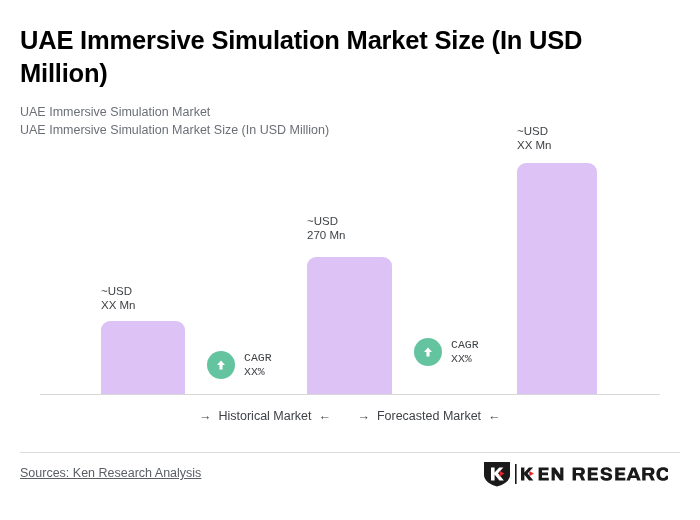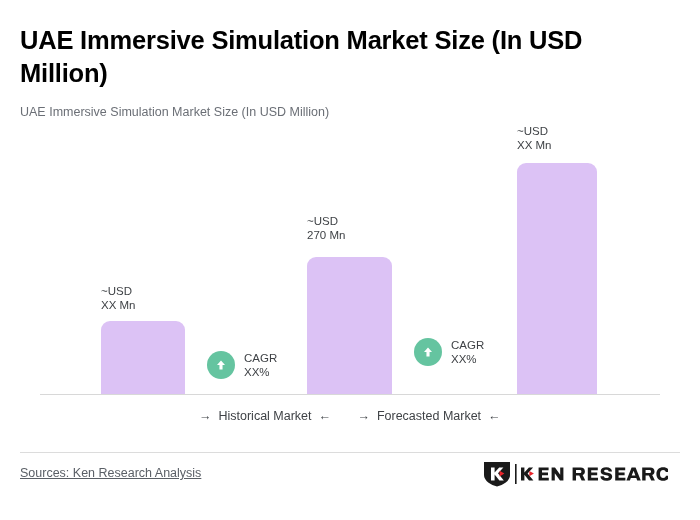--- a/index.html
+++ b/index.html
@@ -89,20 +89,21 @@
     align-items: center;
     justify-content: center;
     flex: 0 0 auto;
   }
   .cagr-circle svg { display: block; }
   .cagr-text {
     font-size: 11.5px;
     color: #3f4246;
     line-height: 1.25;
     white-space: nowrap;
+    font-family: Liberation Mono, monospace;
   }
   .cagr-text span { display: block; }
 
   
   .years-row {
     position: absolute;
     left: 40px;
     top: 409px;
     width: 620px;
     height: 20px;
@@ -150,20 +151,21 @@
     height: 26px;
   }
   .logo svg { display: block; }
 </style>
 </head>
 <body>
 
 <div class="header">
   <h1 class="chart-title">UAE Immersive Simulation Market Size (In USD Million)</h1>
   <div class="subtitle-block">
+    <div class="subtitle-line">UAE Immersive Simulation Market</div>
     <div class="subtitle-line">UAE Immersive Simulation Market Size (In USD Million)</div>
   </div>
 </div>
 
 <div class="plot">
 
   <div class="bar" style="left:101px; top:321px; width:84px; height:73px;"></div>
   <div class="bar-label" style="left:101px; top:284px; width:84px;">
     <span class="l1">~USD</span>
     <span class="l2">XX Mn</span>

